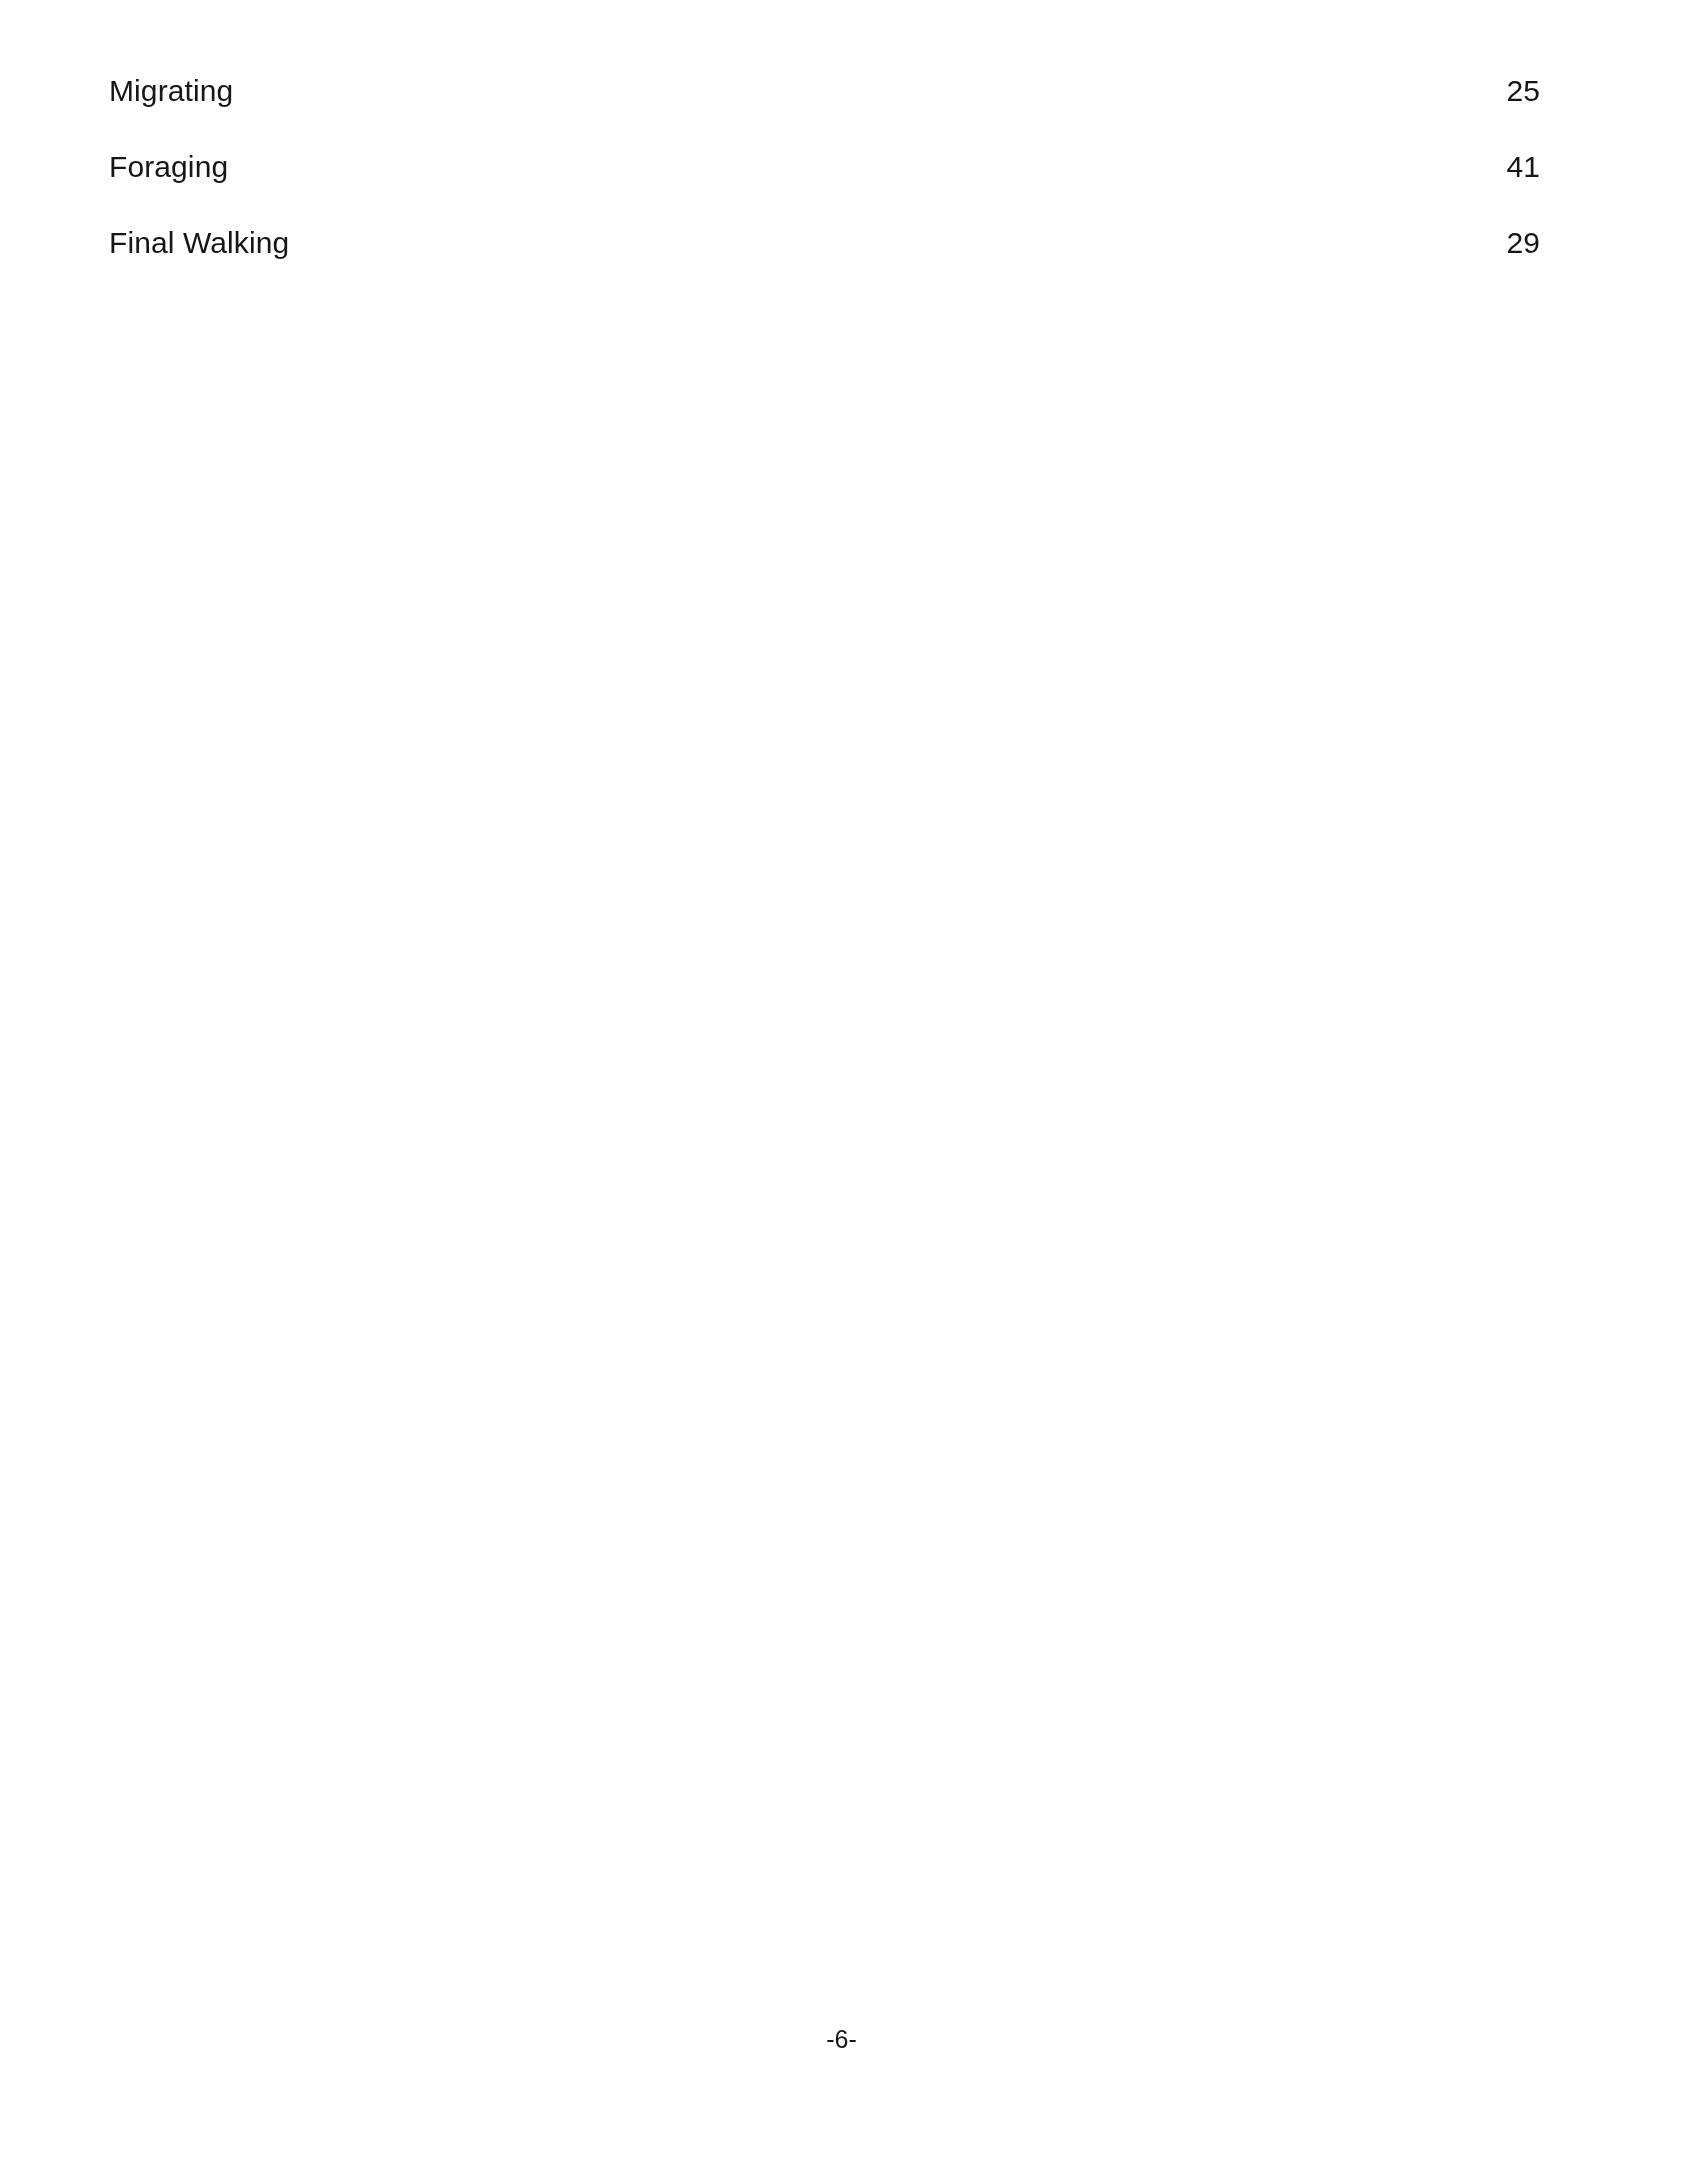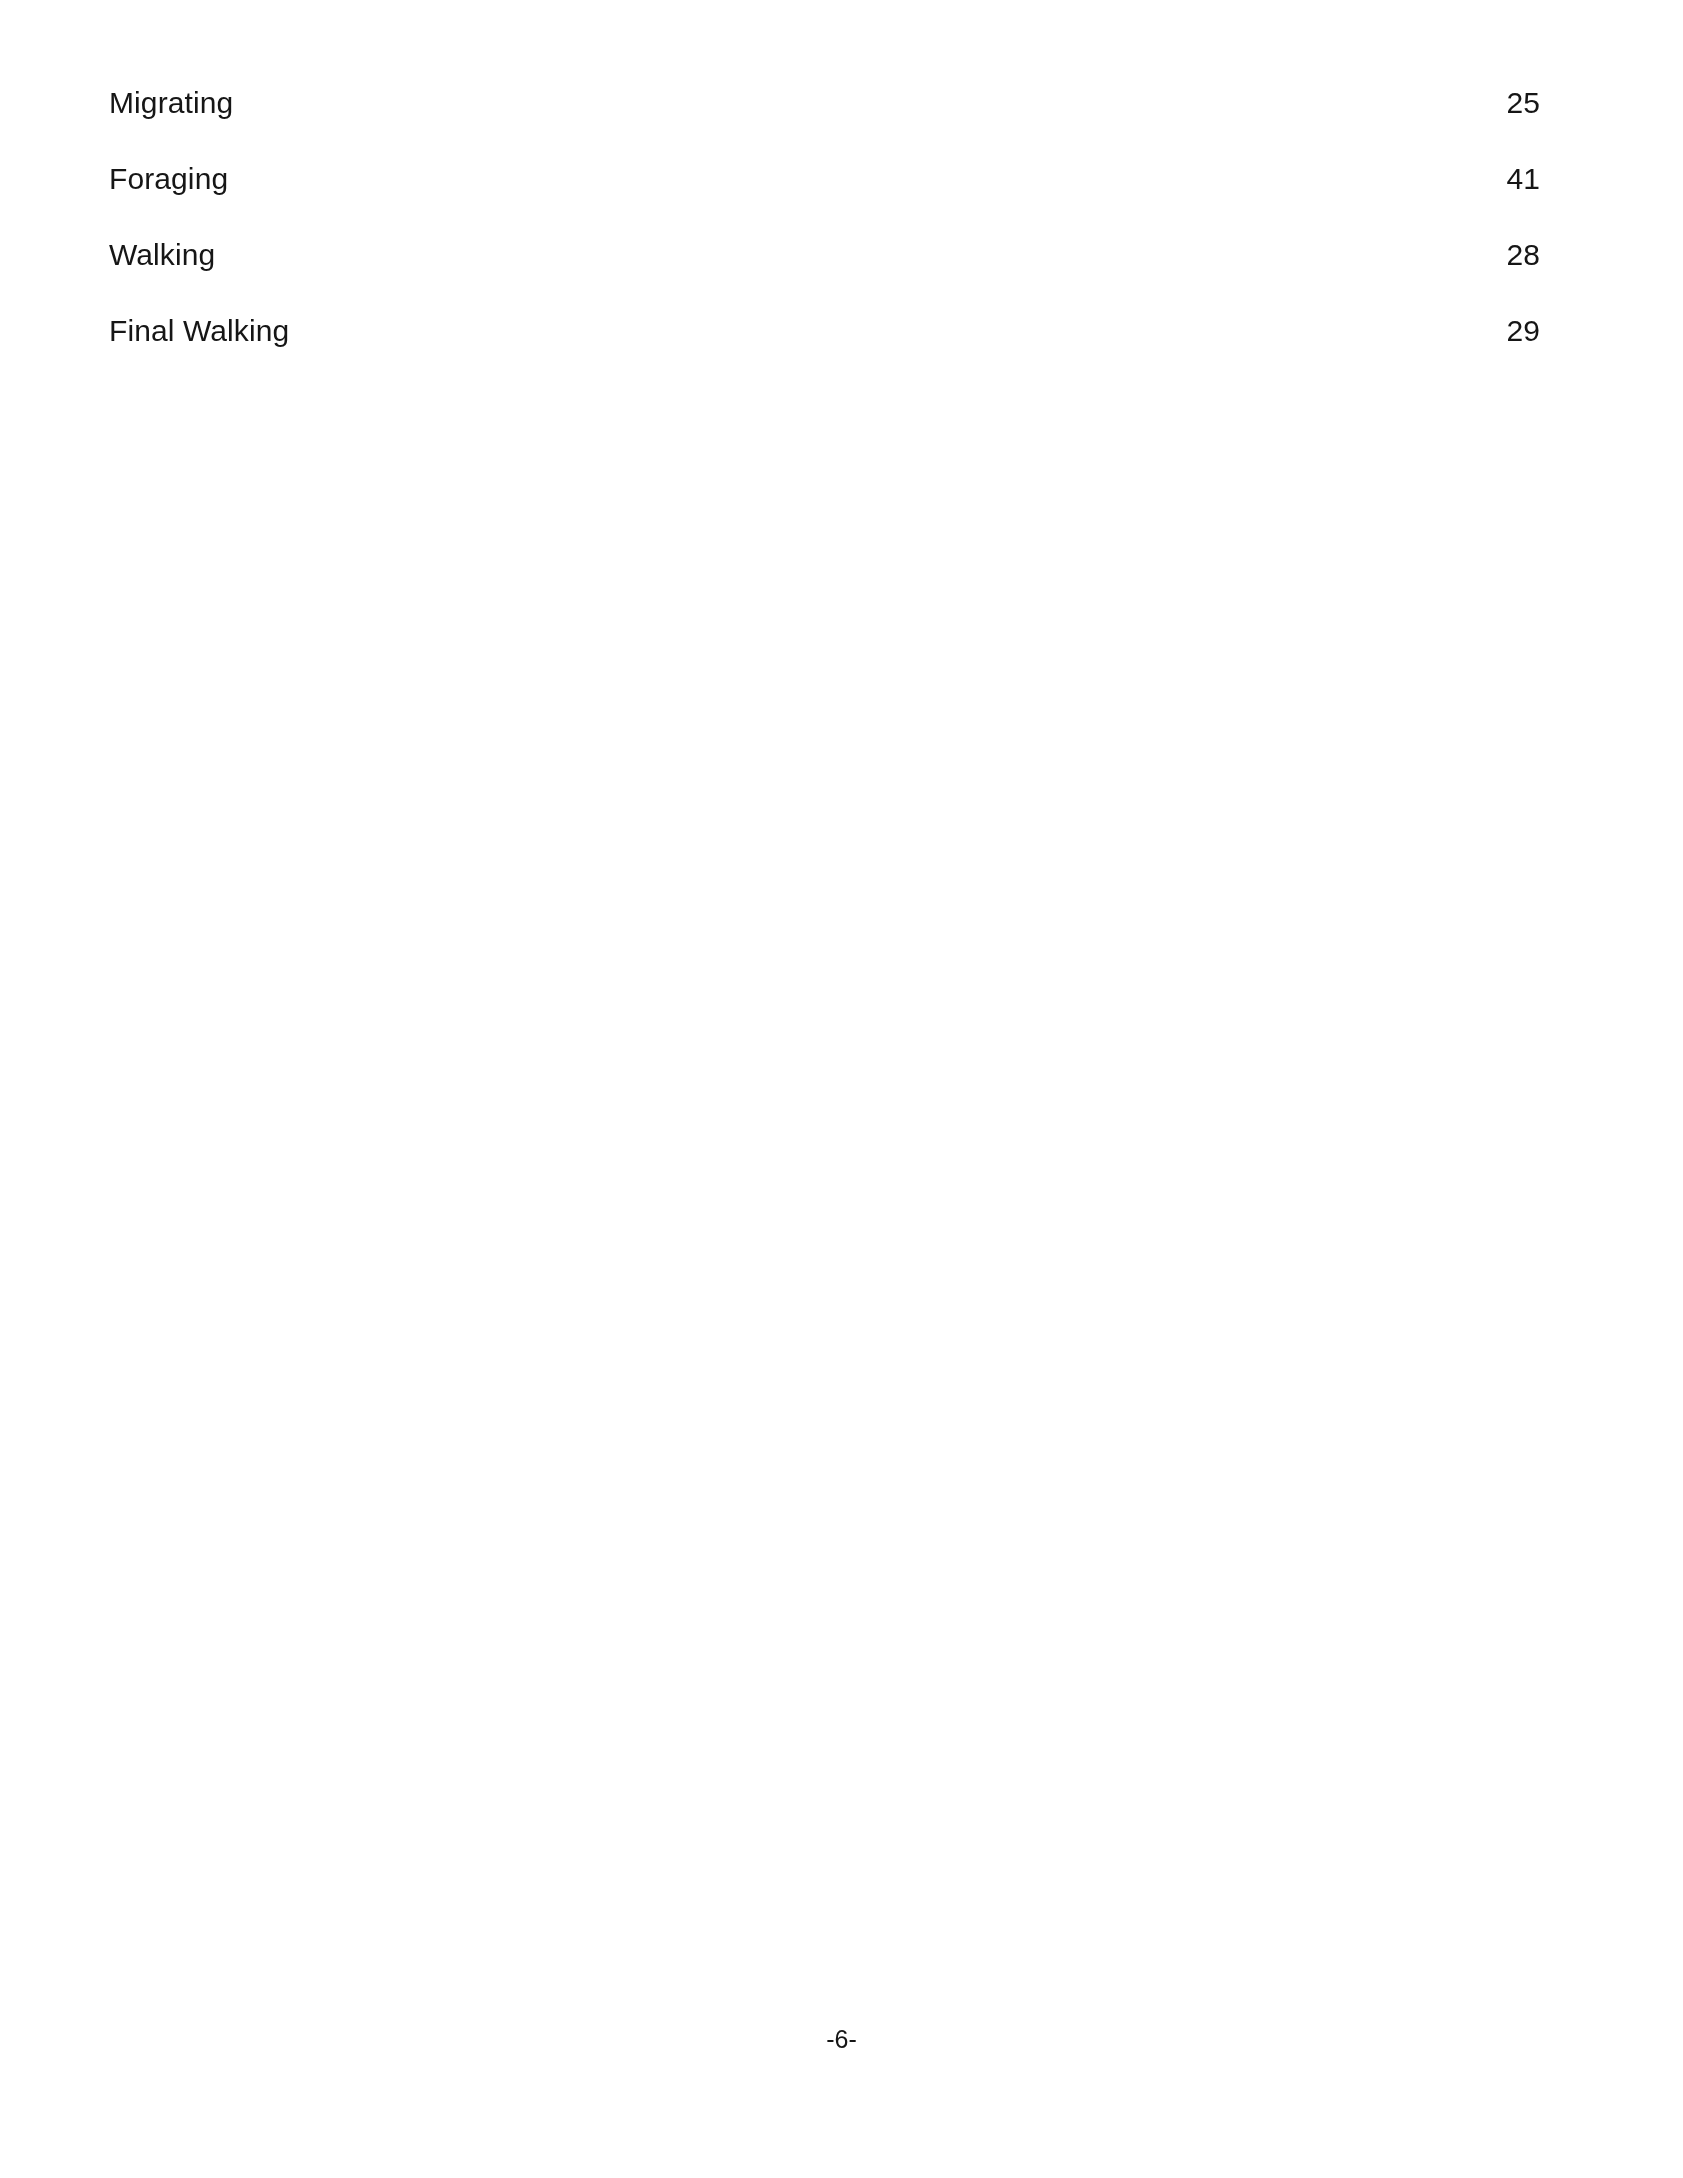--- a/index.html
+++ b/index.html
@@ -15,21 +15,21 @@
     position: relative;
     width: 1683px;
     height: 2178px;
     background: #ffffff;
     box-sizing: border-box;
     overflow: hidden;
   }
   .content {
     position: absolute;
     left: 109px;
-    top: 88px;
+    top: 76px;
     width: 1431px;
   }
   .toc-list {
     list-style: none;
     margin: 0;
     padding: 0;
   }
   .toc-entry {
     display: flex;
     align-items: baseline;
@@ -71,24 +71,20 @@
         <span class="toc-title">Migrating</span>
         <span class="toc-page">25</span>
       </li>
 
       <li class="toc-entry">
         <span class="toc-title">Foraging</span>
         <span class="toc-page">41</span>
       </li>
 
 
-      <li class="toc-entry">
-        <span class="toc-title">Walking</span>
-        <span class="toc-page">28</span>
-      </li>
 
       <li class="toc-entry">
         <span class="toc-title">Final Walking</span>
         <span class="toc-page">29</span>
       </li>
 
     </ul>
   </div>
 
   <div class="footer">-6-</div>

